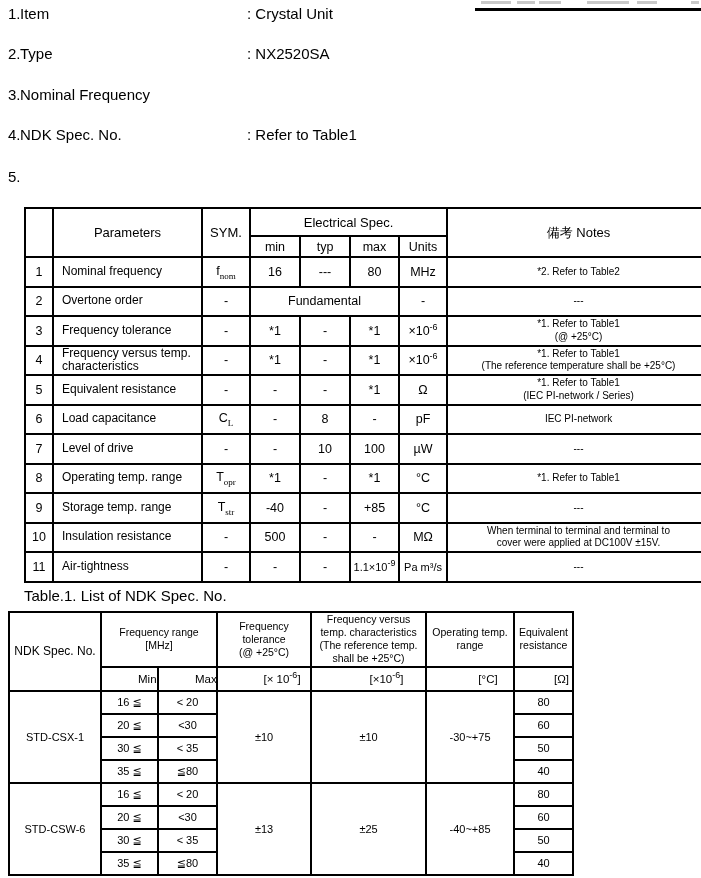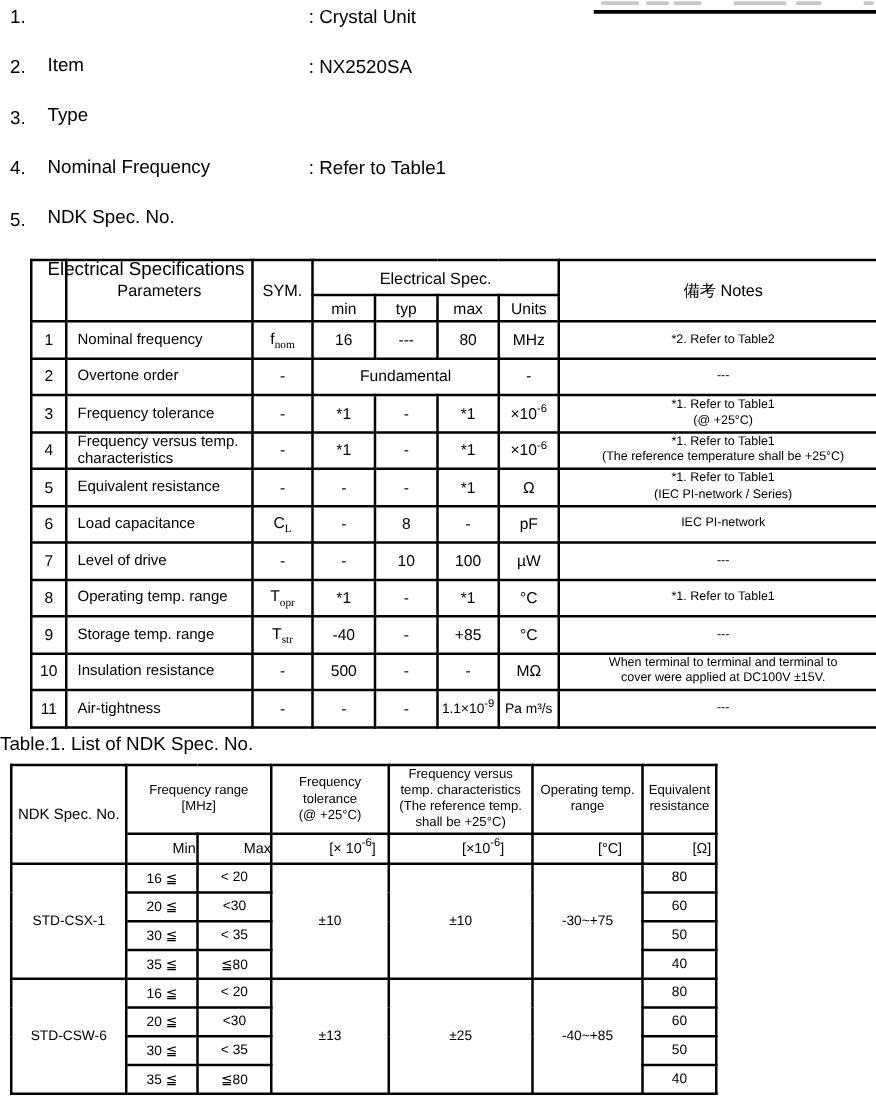--- a/index.html
+++ b/index.html
@@ -6,40 +6,40 @@
   .page{position:relative;width:701px;height:878px;background:#ffffff;
         font-family:"Liberation Sans","DejaVu Sans",sans-serif;color:#000;overflow:hidden;}
 
   
   .artifact{position:absolute;top:0;right:0;width:226px;height:8px;border-bottom:3px solid #000;}
   .artifact .frag{position:absolute;top:1px;height:3px;background:#c9c9c9;}
 
   
   .item{position:absolute;left:0;width:701px;height:20px;font-size:15px;line-height:20px;}
   .inum{position:absolute;left:8px;}
-  .ilab{position:absolute;left:38px;margin-top:39px;}
+  .ilab{position:absolute;left:20px;}
   .ival{position:absolute;left:247px;}
 
   
   table{border-collapse:collapse;table-layout:fixed;}
   td{border:2px solid #000;text-align:center;vertical-align:middle;padding:0;overflow:hidden;}
   .elec{position:absolute;left:24px;top:207px;width:685px;}
   .elec td{font-size:12.5px;}
   .elec .eh1 td{font-size:13px;}
   .elec .eh1{height:28px;}
   .elec .eh2{height:21px;}
   .elec tbody tr{height:29.5px;}
   .elec .param{text-align:left;padding-left:8px;padding-right:4px;font-size:12px;line-height:1.15;}
   .elec .note{font-size:10px;line-height:1.25;}
   .elec .fit{font-size:11px;}
   sub{font-size:9px;font-family:Liberation Serif, serif;}
   sup{font-size:9px;vertical-align:super;line-height:0;}
 
   
-  .t1title{position:absolute;left:0;top:587px;font-size:15px;}
+  .t1title{position:absolute;left:24px;top:587px;font-size:15px;}
   .t1{position:absolute;left:8px;top:611px;width:564px;}
   .t1 td{font-size:11px;}
   .t1 .t1h1{height:51px;}
   .t1 .t1h1 td{font-size:10.5px;line-height:1.25;}
   .t1 .t1h1 .bigcell{font-size:12px;}
   .t1 .t1h2{height:24px;}
   .t1 .t1h2 td{font-size:11.5px;padding-left:36px;}
   .t1 tbody tr{height:23px;}
 </style>
 </head>
@@ -70,21 +70,20 @@
     <span class="inum">3.</span>
     <span class="ilab">Nominal Frequency</span>
   </div>
   <div class="item" style="top:125px">
     <span class="inum">4.</span>
     <span class="ilab">NDK Spec. No.</span>
     <span class="ival">: Refer to Table1</span>
   </div>
   <div class="item" style="top:167px">
     <span class="inum">5.</span>
-    <span class="ilab">Electrical Specifications</span>
   </div>
 
   <table class="elec">
     <colgroup>
       <col style="width:28px">
         <col style="width:149px">
         <col style="width:48px">
         <col style="width:50px">
       <col style="width:50px">
         <col style="width:49px">

